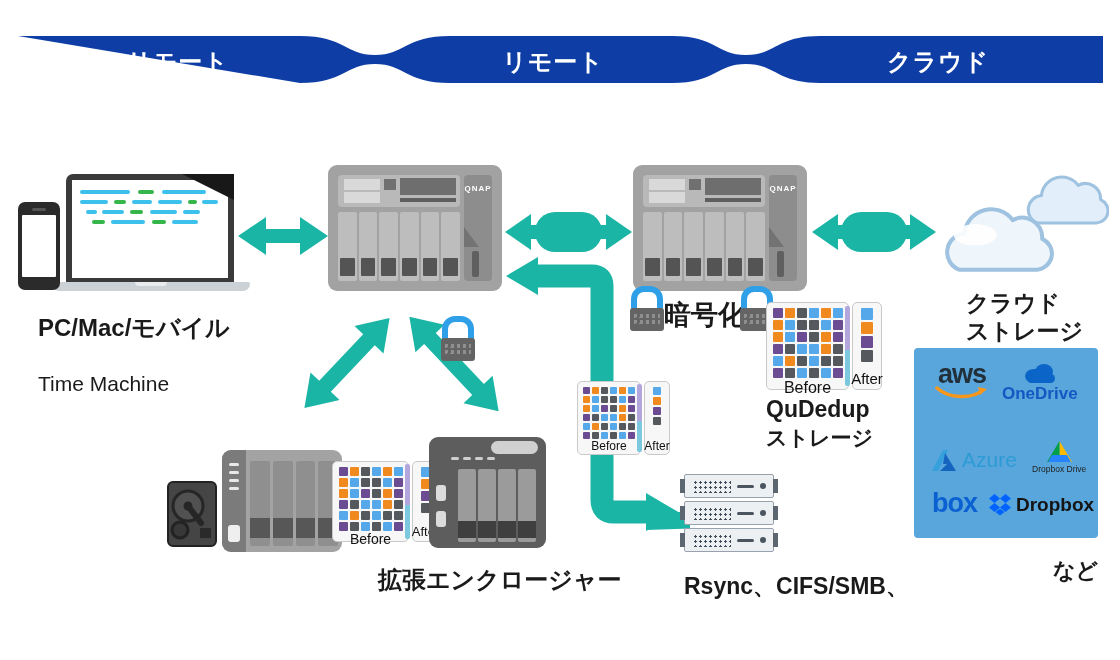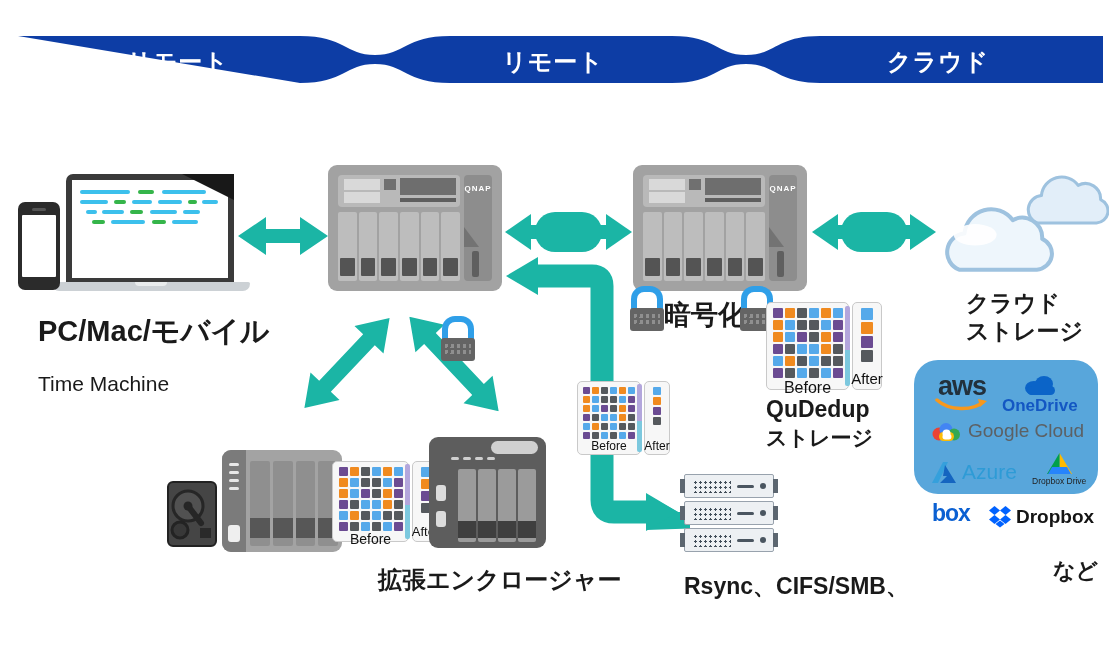--- a/index.html
+++ b/index.html
@@ -93,29 +93,29 @@
   .rack{position:absolute;left:684px;top:474px;display:flex;flex-direction:column;gap:3px;}
   .runit{position:relative;width:90px;height:24px;background:#edf0f3;border:1px solid #98a2ad;border-radius:2px;box-sizing:border-box;}
   .runit .ear{position:absolute;top:4px;width:5px;height:14px;background:#5c6670;}
   .runit .ear.l{left:-5px;} .runit .ear.r{right:-5px;}
   .runit .dots{position:absolute;left:8px;top:5px;width:38px;height:13px;
     background-image:radial-gradient(#414d59 1.1px,transparent 1.3px);background-size:5px 5px;}
   .runit .line{position:absolute;left:52px;top:10px;width:17px;height:3px;background:#4a5560;border-radius:2px;}
   .runit .dot{position:absolute;right:7px;top:8px;width:6px;height:6px;border-radius:50%;background:#4a5560;}
 
   
-  .csbox{position:absolute;left:914px;top:360px;width:184px;height:134px;background:#58a6db;border-radius:24px;}
+  .csbox{position:absolute;left:914px;top:348px;width:184px;height:190px;background:#58a6db;border-radius:4px;}
   .logo-aws{position:absolute;left:20px;top:14px;width:56px;text-align:center;}
   .logo-aws .t{font-size:27px;font-weight:700;color:#22303c;line-height:0.9;letter-spacing:-1px;}
   .logo-row{position:absolute;display:flex;align-items:center;gap:6px;}
   .t-od{font-size:17px;font-weight:700;color:#1357c3;}
   .t-gc{font-size:19px;color:#5c6165;}
   .t-az{font-size:21px;color:#2e9bd6;}
   .t-gd{font-size:8.5px;color:#222;}
-  .t-box{font-size:23px;font-weight:700;color:#0b60d2;letter-spacing:-1px;line-height:1;}
+  .t-box{font-size:27px;font-weight:700;color:#0b60d2;letter-spacing:-1px;line-height:1;}
   .t-db{font-size:19px;font-weight:900;color:#141414;}
 </style>
 </head>
 <body>
 
 <div id="canvas">
 
   <svg class="abs" style="left:0;top:0" width="1120" height="100">
     <path fill="#0d3da5" d="M18,36 L300,36 C345,36 345,55 375,55 C405,55 405,36 450,36
       L672,36 C717,36 716,55 746,55 C776,55 776,36 820,36 L1103,36 L1103,83 L820,83
@@ -158,21 +158,21 @@
     <div class="fold"></div>
   </div>
   <div class="lbase">
       <div class="notch"></div>
     </div>
   <div class="phone">
     <div class="spk"></div>
       <div class="scr"></div>
   </div>
 
-  <div class="cap" style="left:38px;top:312px;font-size:29px">PC/Mac/モバイル</div>
+  <div class="cap" style="left:38px;top:312px;font-size:24px">PC/Mac/モバイル</div>
   <div class="cap reg" style="left:38px;top:372px">Time Machine</div>
 
   <svg class="abs" style="left:238px;top:214px" width="90" height="44">
     <path class="teal" d="M0,22 L28,3 L28,15 L62,15 L62,3 L90,22 L62,41 L62,29 L28,29 L28,41 Z"></path>
   </svg>
 
   <div class="nas" style="left:328px;top:165px">
     <div class="top">
         <div class="r1"></div>
         <div class="r2"></div>
@@ -558,31 +558,20 @@
 
     <div class="logo-row" style="left:88px;top:14px;flex-direction:column;gap:0;align-items:center">
       <svg width="40" height="22">
         <ellipse cx="14" cy="14" rx="9" ry="7" fill="#0b64c8"></ellipse>
         <ellipse cx="24" cy="10" rx="9" ry="8" fill="#0b64c8"></ellipse>
         <rect x="7" y="12" width="28" height="9" rx="4.5" fill="#0b64c8"></rect>
       </svg>
       <span class="t-od">OneDrive</span>
     </div>
 
-    <div class="logo-row" style="left:16px;top:60px">
-      <svg width="32" height="21">
-        <circle cx="9" cy="13" r="6.5" fill="#ea4335"></circle>
-        <circle cx="16" cy="8.5" r="6.5" fill="#4285f4"></circle>
-        <circle cx="24" cy="13.5" r="6" fill="#34a853"></circle>
-        <rect x="9" y="11" width="15" height="9" rx="4.5" fill="#fbbc05"></rect>
-        <circle cx="16.5" cy="12.5" r="4" fill="#fff"></circle>
-        <rect x="12.5" y="13" width="9" height="5.5" rx="2.7" fill="#fff"></rect>
-      </svg>
-      <span class="t-gc">Google Cloud</span>
-    </div>
 
     <div class="logo-row" style="left:18px;top:100px">
       <svg width="24" height="24">
         <polygon points="11,2 16,2 6,23 0,23" fill="#35a0dc"></polygon>
         <polygon points="13,5 24,23 8,23 15,16 11,16" fill="#1565c0"></polygon>
       </svg>
       <span class="t-az">Azure</span>
     </div>
 
     <div class="logo-row" style="left:118px;top:92px;flex-direction:column;gap:1px;align-items:center">

